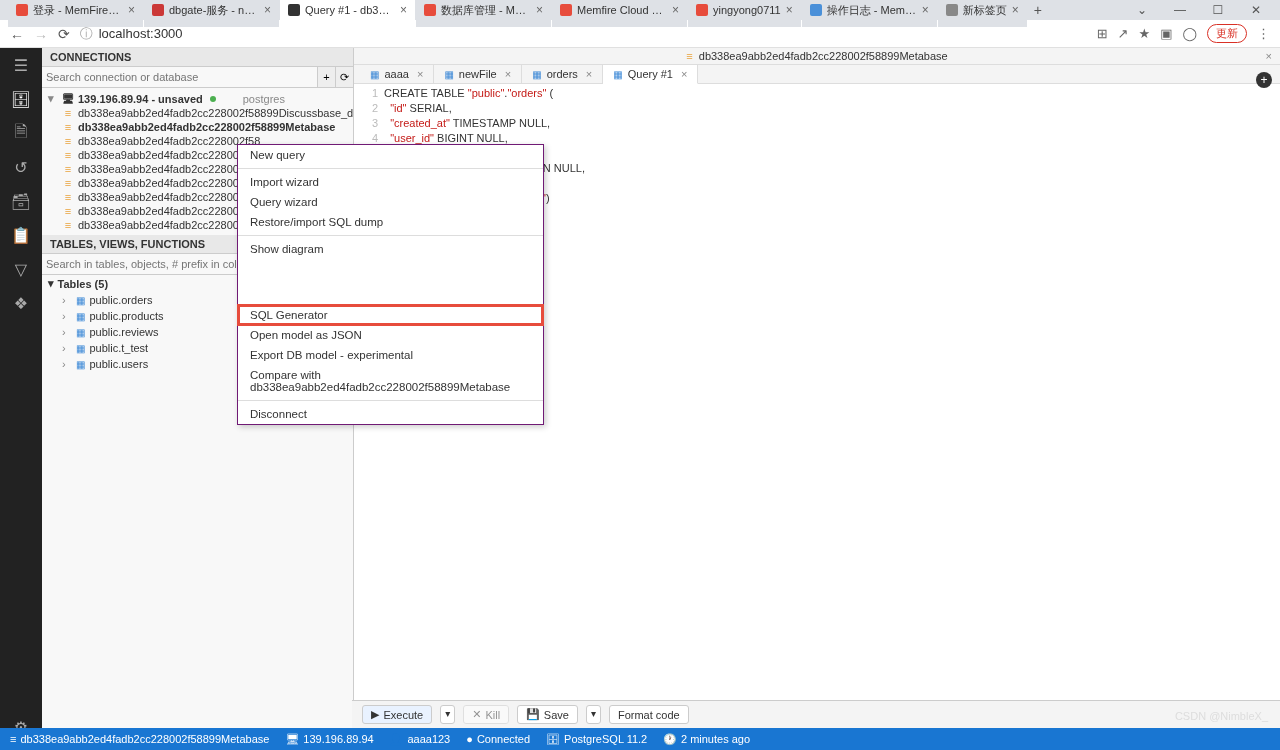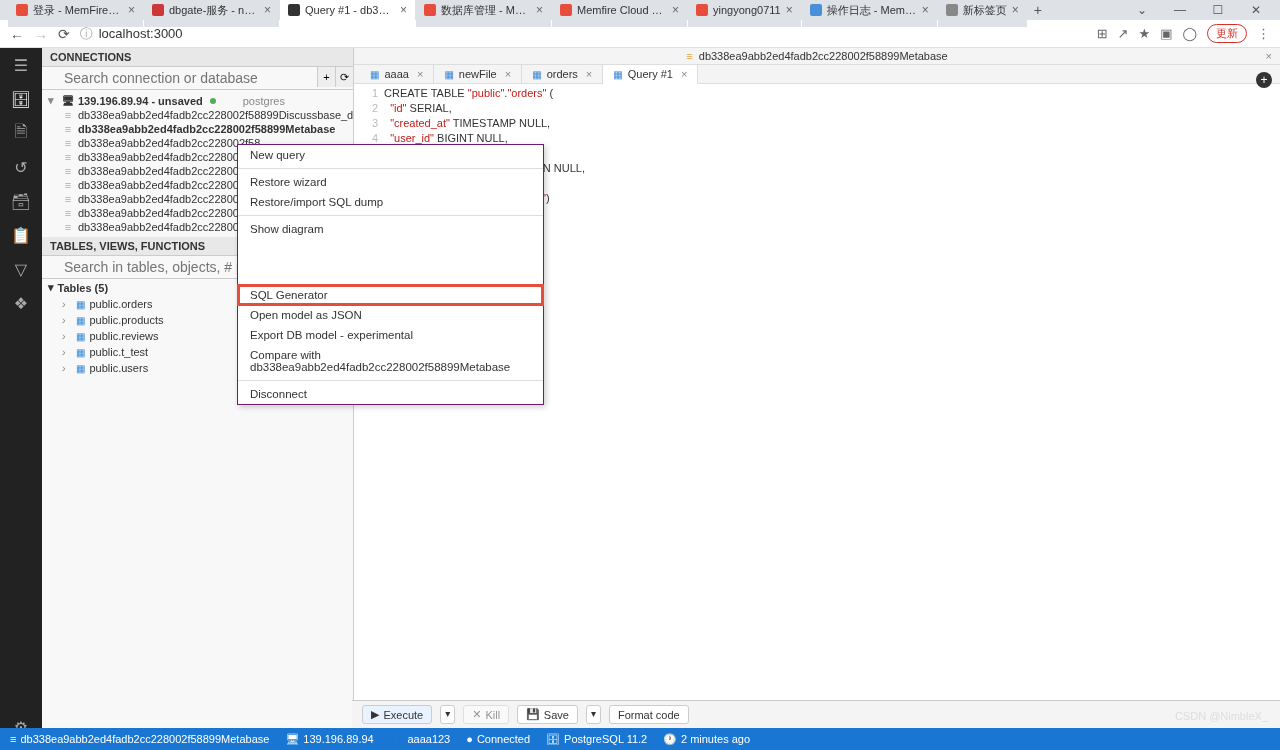--- a/index.html
+++ b/index.html
@@ -28,21 +28,21 @@
 
 .app { display: flex; height: 702px; }
 .rail { width: 42px; background: #222; display: flex; flex-direction: column; align-items: center; padding-top: 6px; gap: 12px; }
 .rail .ri { width: 22px; height: 22px; display: flex; align-items: center; justify-content: center; color: #aaa; font-size: 16px; cursor: pointer; }
 .rail .ri.active { color: #fff; }
 .rail .gear { margin-top: auto; margin-bottom: 12px; }
 
 .sidebar { width: 312px; display: flex; flex-direction: column; border-right: 1px solid #ccc; background: #f8f8f8; }
 .panel-hd { background: #e8e8e8; padding: 3px 8px; font-size: 11px; font-weight: bold; color: #333; border-bottom: 1px solid #ccc; }
 .search-row { display: flex; border-bottom: 1px solid #ccc; }
-.search-row input { flex: 1; border: none; padding: 3px 22px; font-size: 14px; background: #f8f8f8; }
+.search-row input { flex: 1; border: none; padding: 3px 4px; font-size: 11px; background: #f8f8f8; }
 .search-row .sbtn { width: 18px; height: 20px; border: none; border-left: 1px solid #ccc; background: #eee; font-size: 11px; cursor: pointer; }
 
 .tree { flex: 0 0 auto; overflow: auto; padding: 3px 0; }
 .tnode { display: flex; align-items: center; padding: 1px 6px; font-size: 11px; cursor: pointer; gap: 4px; white-space: nowrap; }
 .tnode .chv { width: 10px; color: #888; flex-shrink: 0; }
 .tnode .tico { width: 12px; height: 12px; flex-shrink: 0; display: inline-flex; align-items: center; justify-content: center; }
 .tnode.srv .tico::before { content: "🖥"; font-size: 10px; }
 .tnode.db .tico::before { content: "≡"; color: #e8a33d; font-weight: bold; }
 .tnode.srv { font-weight: bold; }
 .tnode.db.bold { font-weight: bold; }
@@ -309,21 +309,22 @@
           <div>&nbsp;</div>
         </div>
       <div class="code" id="code"><div>CREATE TABLE <span class="str">"public"</span>.<span class="str">"orders"</span> (</div><div>  <span class="str">"id"</span> SERIAL,</div><div>  <span class="str">"created_at"</span> TIMESTAMP NULL,</div><div>  <span class="str">"user_id"</span> BIGINT NULL,</div><div>  <span class="str">"product_id"</span> BIGINT NULL,</div><div>  <span class="str">"discount"</span> DOUBLE PRECISION NULL,</div><div>,</div><div></div><div>                                   Y KEY (<span class="str">"id"</span>)</div></div>
     </div>
   </div>
 </div>
 
 <div class="ctx-menu" id="ctx">
     <div class="mi">New query</div>
     <div class="sep"></div>
-    <div class="mi">Restore wizard</div>
+    <div class="mi">Import wizard</div>
+    <div class="mi">Query wizard</div>
     <div class="mi">Restore/import SQL dump</div>
     <div class="sep"></div>
     <div class="mi">Show diagram</div>
     <div class="mi hl">SQL Generator</div>
     <div class="mi">Open model as JSON</div>
     <div class="mi">Export DB model - experimental</div>
     <div class="mi">Compare with db338ea9abb2ed4fadb2cc228002f58899Metabase</div>
     <div class="sep"></div>
     <div class="mi">Disconnect</div>
   </div>

